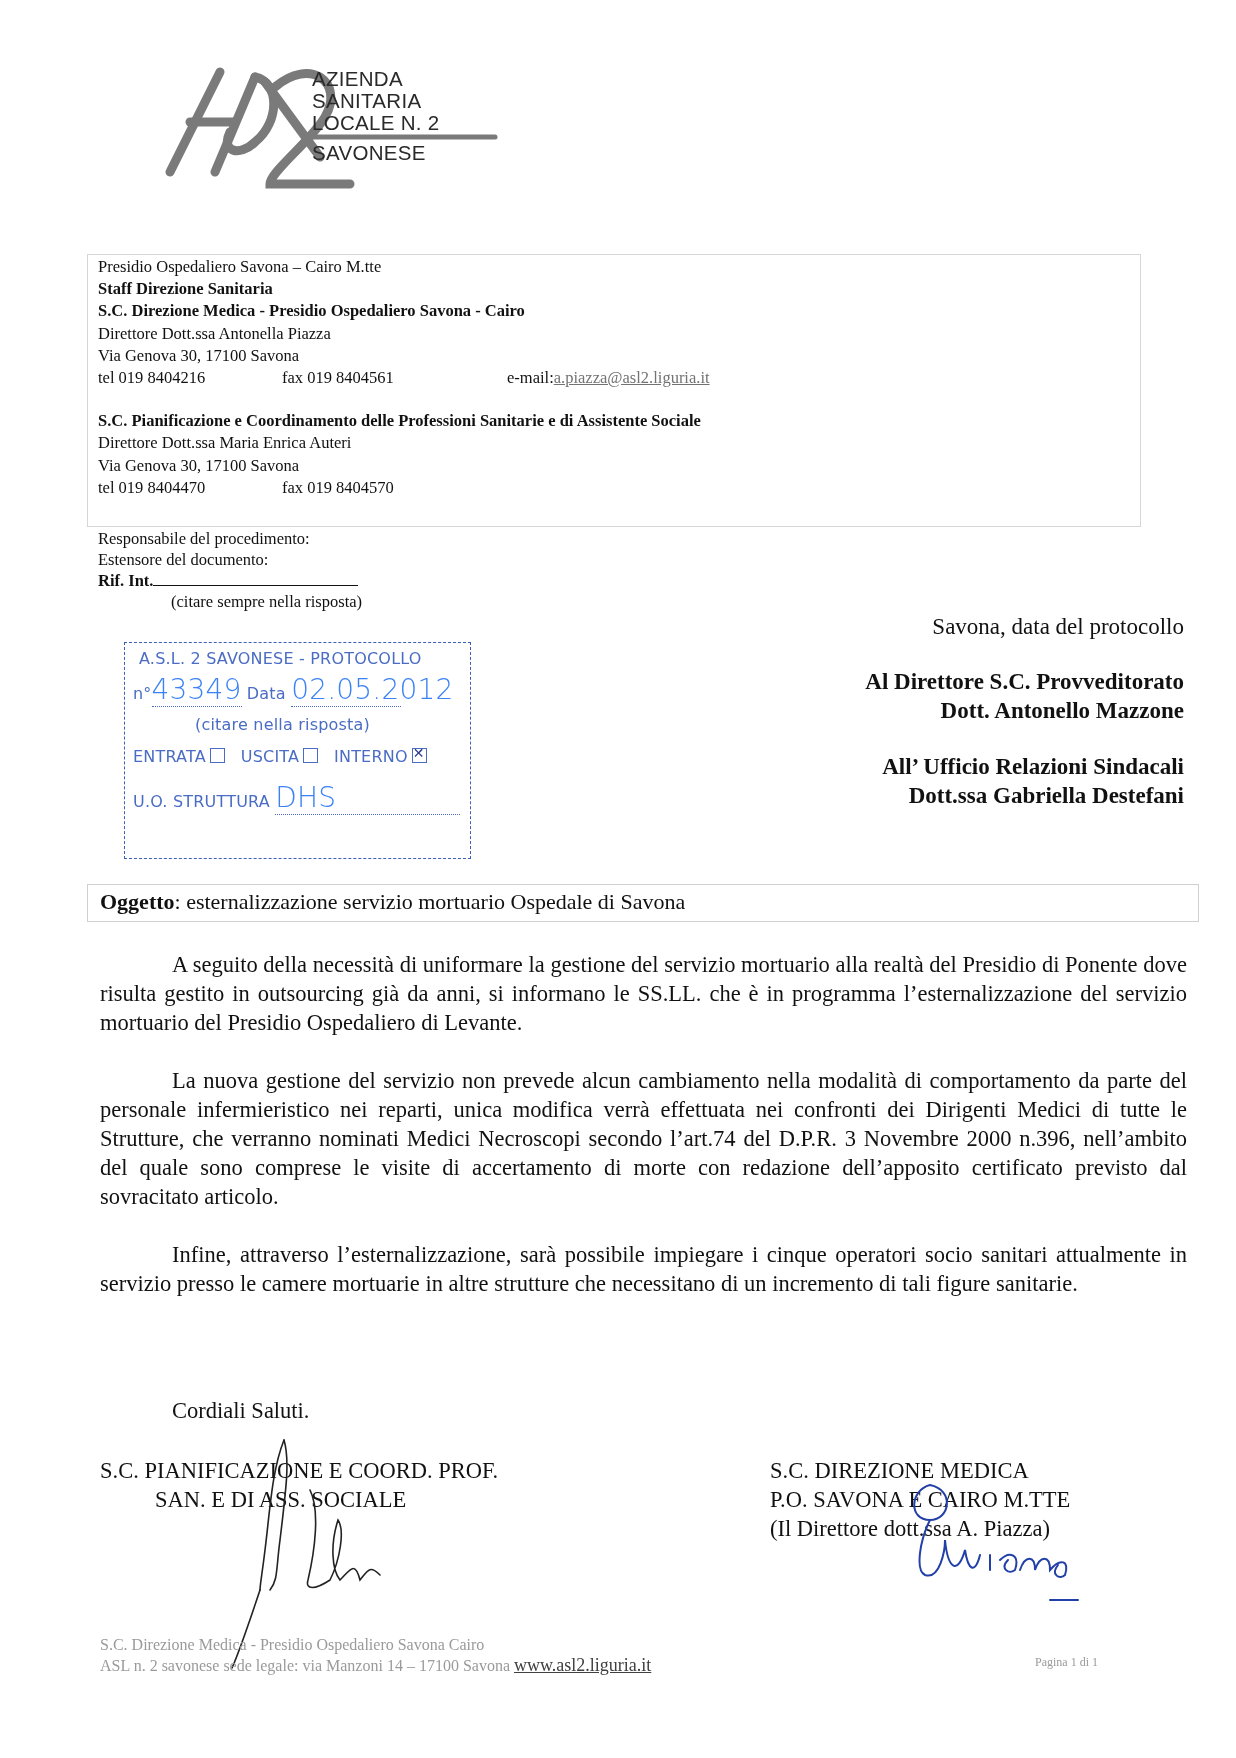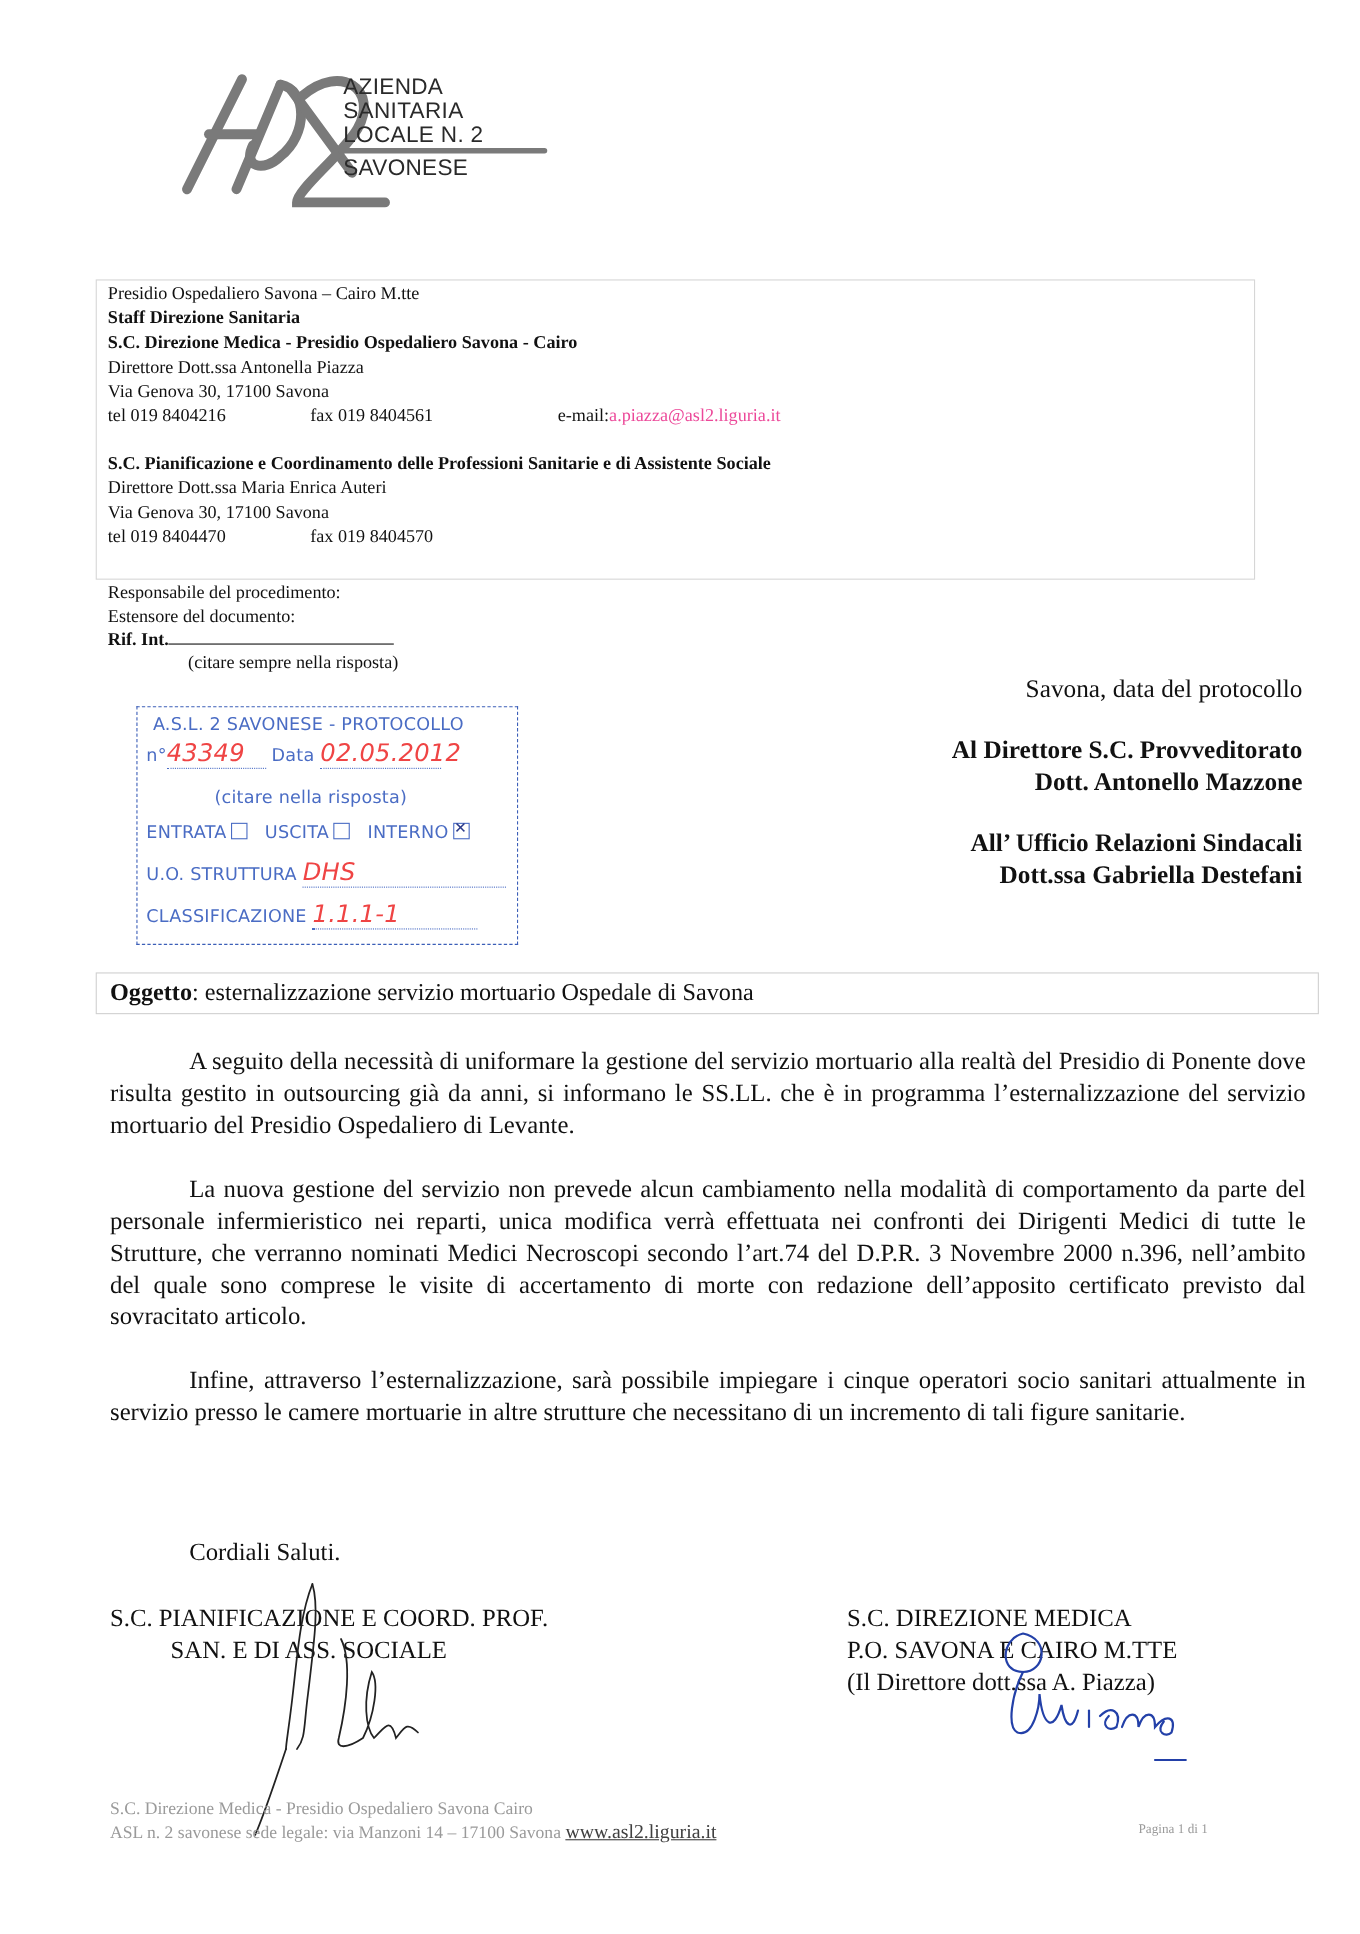--- a/index.html
+++ b/index.html
@@ -13,33 +13,33 @@
                  font-size: 20.5px; line-height: 22px; color: #2a2a2a; letter-spacing: 0.3px; }
     .logo-text .last { margin-top: 8px; }
 
     
     .hdr-box { left: 87px; top: 254px; width: 1052px; height: 271px;
                border: 1px solid #d6d6d6; }
     .hdr-text { left: 98px; top: 256px; font-size: 16.5px; line-height: 22.2px; }
     .hdr-text .b { font-weight: bold; }
     .hdr-text .gap { height: 21px; }
     .contact span { display: inline-block; }
-    .email-link { color: #ec4899; }
+    .email-link { text-decoration: underline; color: #737373; }
 
     .resp { left: 98px; top: 528px; font-size: 16.5px; line-height: 21px; }
     .resp .rif { font-weight: bold; }
     .resp .rifline { display: inline-block; width: 205px; border-bottom: 1.3px solid #111; height: 14px; vertical-align: baseline; }
     .resp .cit { padding-left: 73px; }
 
     
     .stamp { left: 124px; top: 642px; width: 345px; height: 215px;
              border: 1.5px dashed #3c5fb8; color: #4a6cc4;
              font-family: "DejaVu Sans", sans-serif; }
     .stamp .row { position: absolute; left: 8px; white-space: nowrap; font-size: 16px; letter-spacing: 0.2px; }
-    .stamp .hand { font-family: "DejaVu Sans", sans-serif; color: #ef4444; font-size: 22px; font-weight: 300; font-style: italic; }
+    .stamp .hand { font-family: "DejaVu Sans", sans-serif; color: #3b82f6; font-size: 28px; font-weight: 300; }
     .stamp .dots { border-bottom: 1.5px dotted #4a6cc4; display: inline-block; }
     .cb { display: inline-block; width: 13px; height: 13px; border: 1.6px solid #4a6cc4; vertical-align: -1px; margin-left: 4px; position: relative; }
     .cb.checked::after { content: "✕"; position: absolute; left: 0px; top: -4px; font-size: 14px; color: #2b3a8a; }
 
     
     .right-block { right: 52px; top: 616px; text-align: right; font-size: 23px; line-height: 29px; }
     .right-block .place { font-size: 23px; margin-bottom: 26px; }
     .right-block .b { font-weight: bold; }
     .right-block .gap { height: 27px; }
 
@@ -122,24 +122,20 @@
   <div class="row" style="top:72px;left:70px">(citare nella risposta)</div>
   <div class="row" style="top:104px">
     <span>ENTRATA</span><span class="cb" id="cb-entrata"></span>
     &nbsp;&nbsp;<span>USCITA</span><span class="cb" id="cb-uscita"></span>
     &nbsp;&nbsp;<span>INTERNO</span><span class="cb checked" id="cb-interno"></span>
   </div>
   <div class="row" style="top:138px">
     <span>U.O. STRUTTURA</span>
     <span class="dots" style="width:185px"><span class="hand">DHS</span></span>
   </div>
-  <div class="row" style="top:176px">
-    <span>CLASSIFICAZIONE</span>
-    <span class="dots" style="width:150px"><span class="hand">1.1.1-1</span></span>
-  </div>
 </div>
 
 <div class="abs right-block" style="top:612px">
   <div class="place">Savona, data del protocollo</div>
   <div class="b">Al Direttore S.C. Provveditorato</div>
   <div class="b">Dott. Antonello Mazzone</div>
   <div class="gap"></div>
   <div class="b">All’ Ufficio  Relazioni Sindacali</div>
   <div class="b">Dott.ssa Gabriella Destefani</div>
 </div>

